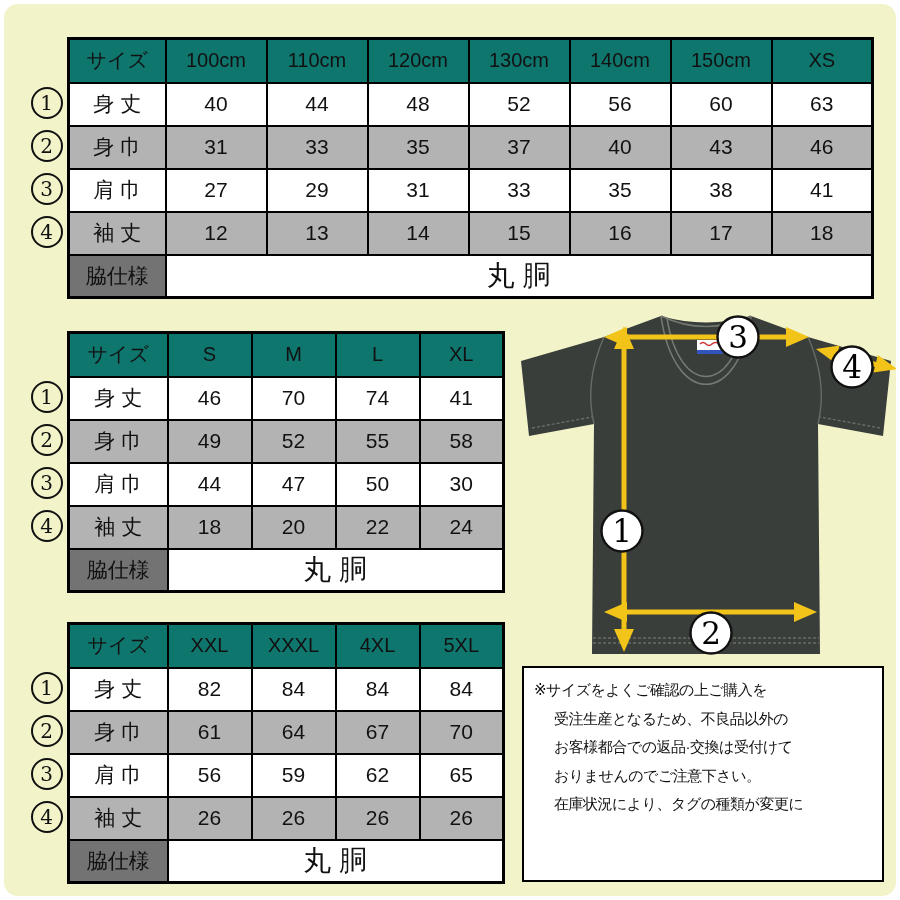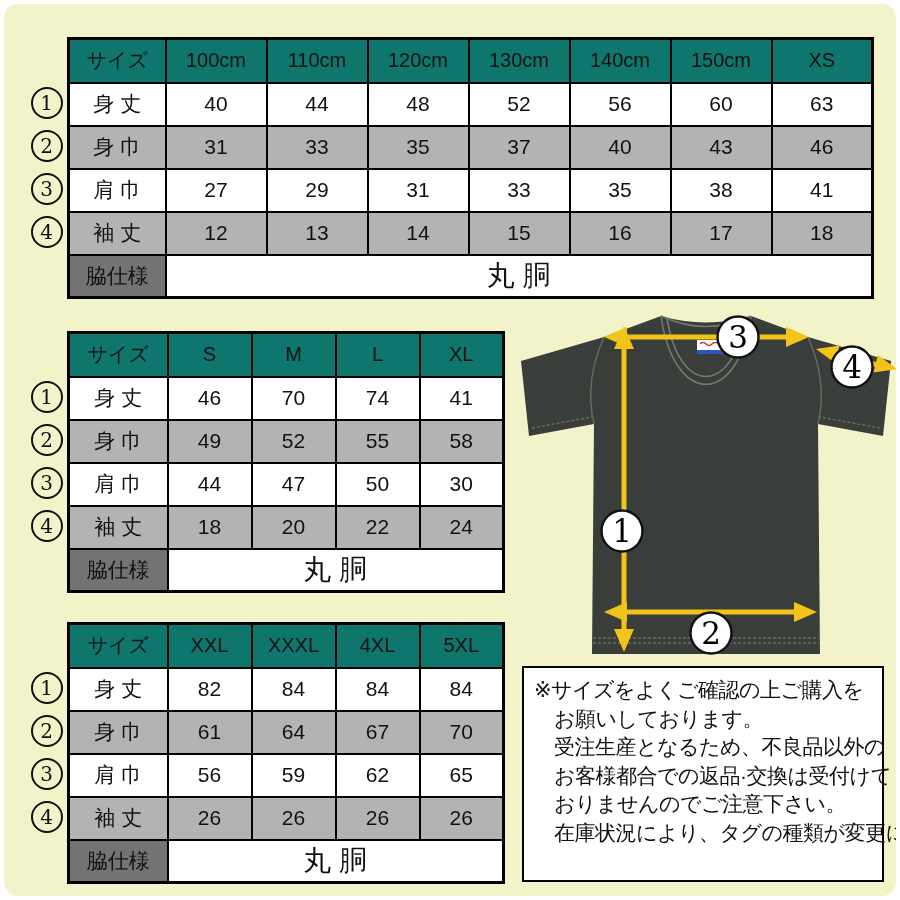--- a/index.html
+++ b/index.html
@@ -44,21 +44,21 @@
   .narrow col.c-label{width:99px;}
   .narrow col.c-data{width:84px;}
 
   
   .shirt-figure{position:absolute;left:505px;top:295px;width:395px;height:365px;}
 
   
   .note{
     position:absolute;left:518px;top:662px;width:362px;height:216px;
     background:#fff;border:2px solid #000;box-sizing:border-box;
-    padding:8px 8px 0 10px;font-size:21px;line-height:28.5px;letter-spacing:-0.5px;
+    padding:8px 8px 0 10px;font-size:15px;line-height:28.5px;letter-spacing:-0.5px;
   }
   .note .line{white-space:nowrap;}
   .note .line.indent{padding-left:20px;}
 </style>
 </head>
 <body>
 
 <div class="canvas">
 
   <div class="table-block" id="table-block-0">
@@ -343,20 +343,19 @@
       <text x="202" y="345">2</text>
       <circle cx="229" cy="38" r="20.5" fill="#ffffff" stroke="#111" stroke-width="2.4"></circle>
       <text x="229" y="49">3</text>
       <circle cx="343" cy="68" r="20.5" fill="#ffffff" stroke="#111" stroke-width="2.4"></circle>
       <text x="343" y="79">4</text>
     </g>
   </svg>
 
   <div class="note" id="note-box">
       <div class="line">※サイズをよくご確認の上ご購入を</div>
-      <div class="line indent">お願いしております。</div>
       <div class="line indent">受注生産となるため、不良品以外の</div>
       <div class="line indent">お客様都合での返品·交換は受付けて</div>
       <div class="line indent">おりませんのでご注意下さい。</div>
       <div class="line indent">在庫状況により、タグの種類が変更に</div>
     </div>
 
 </div>
 
 </body></html>

